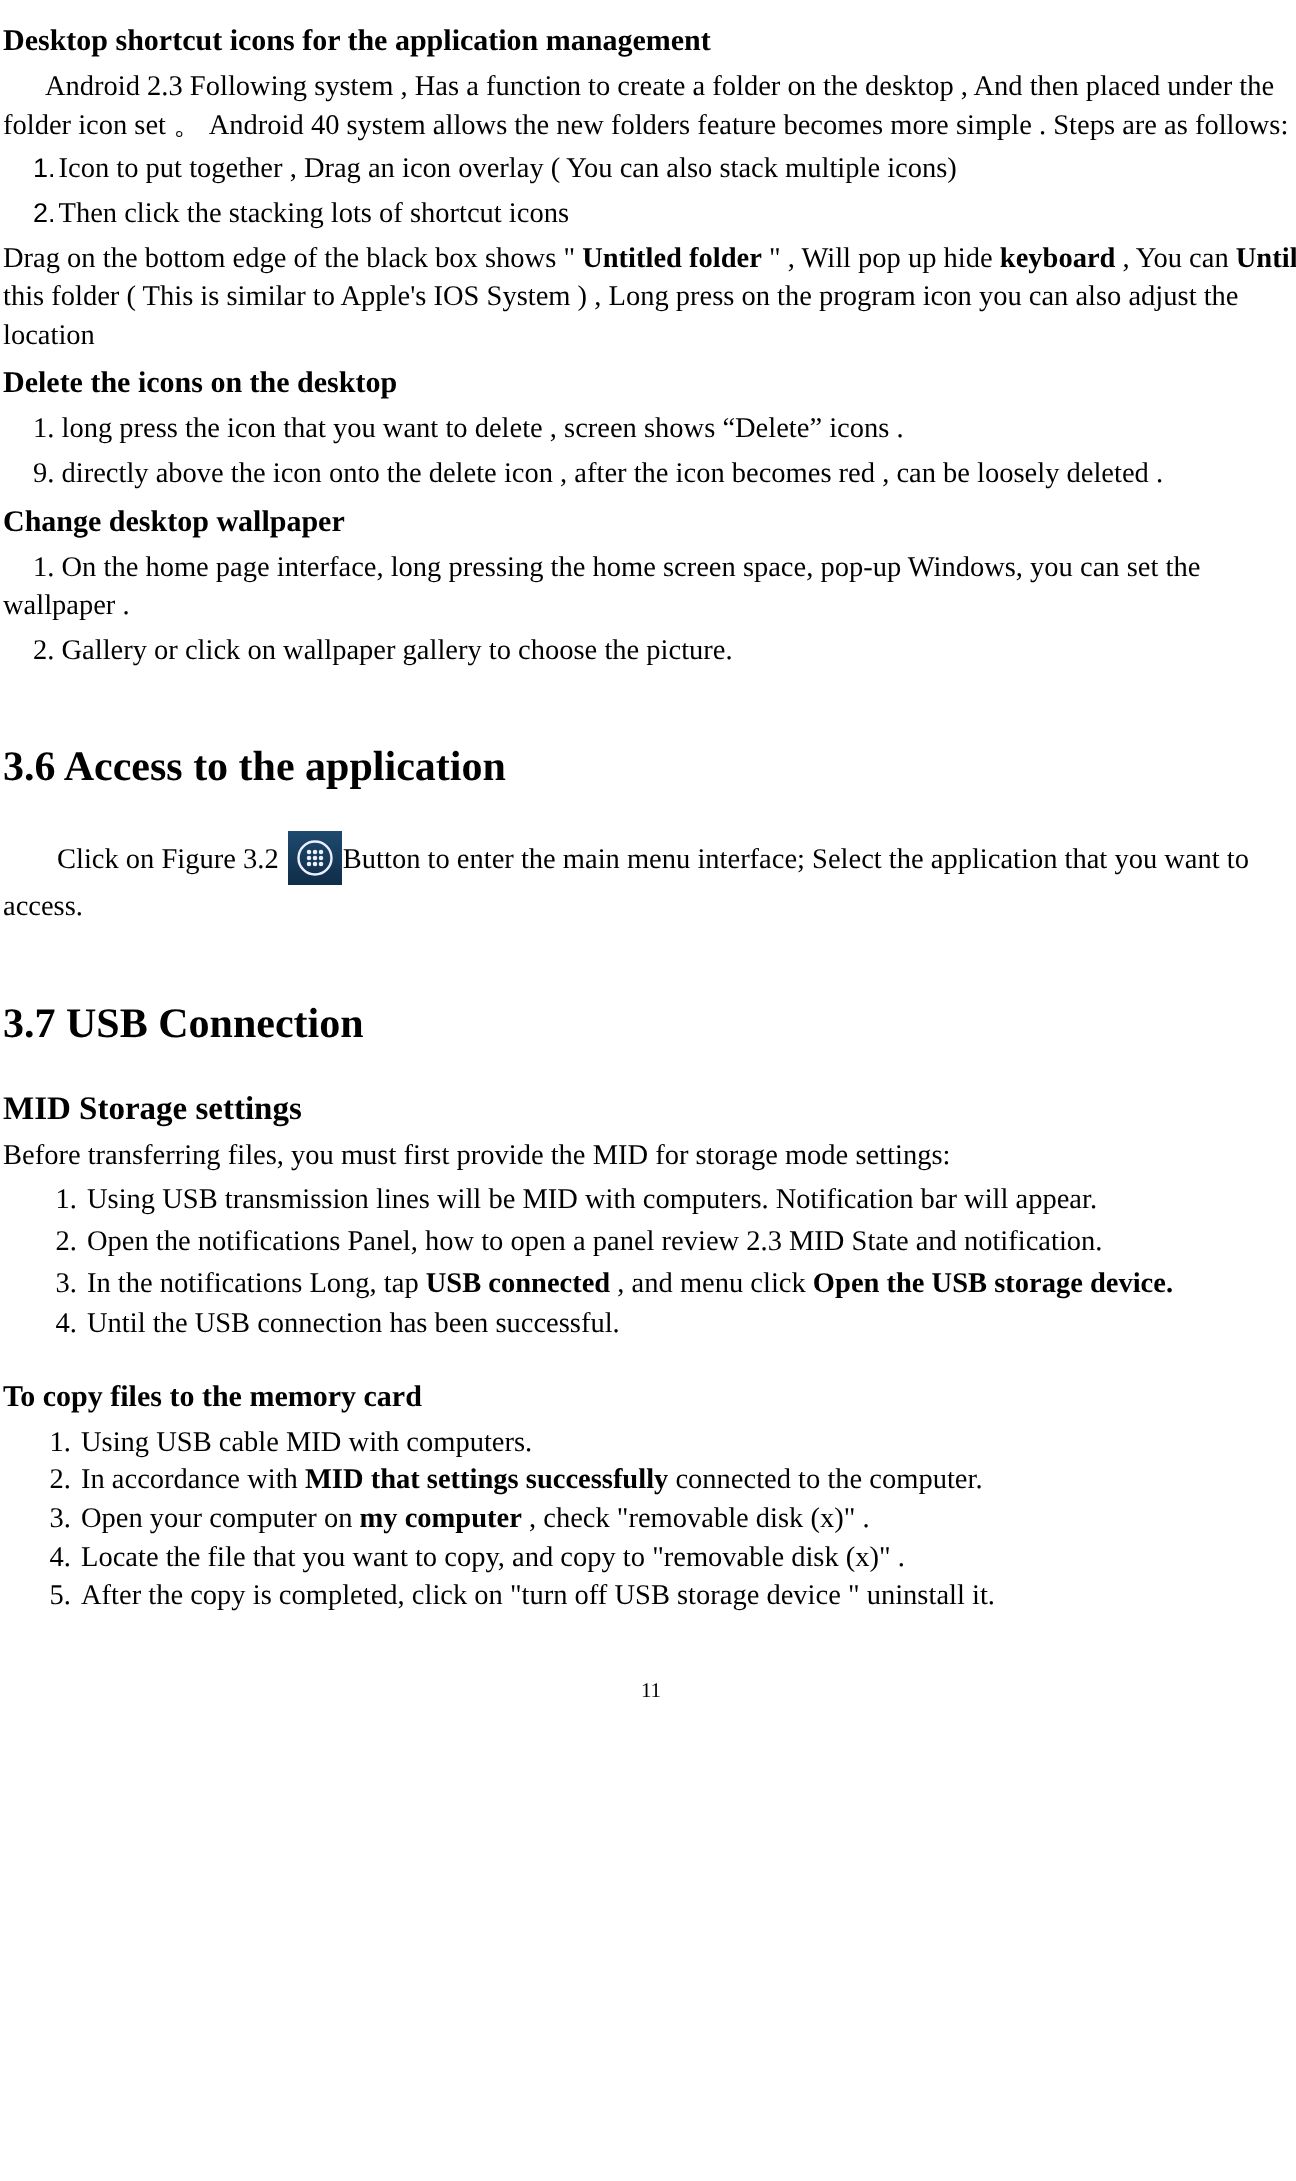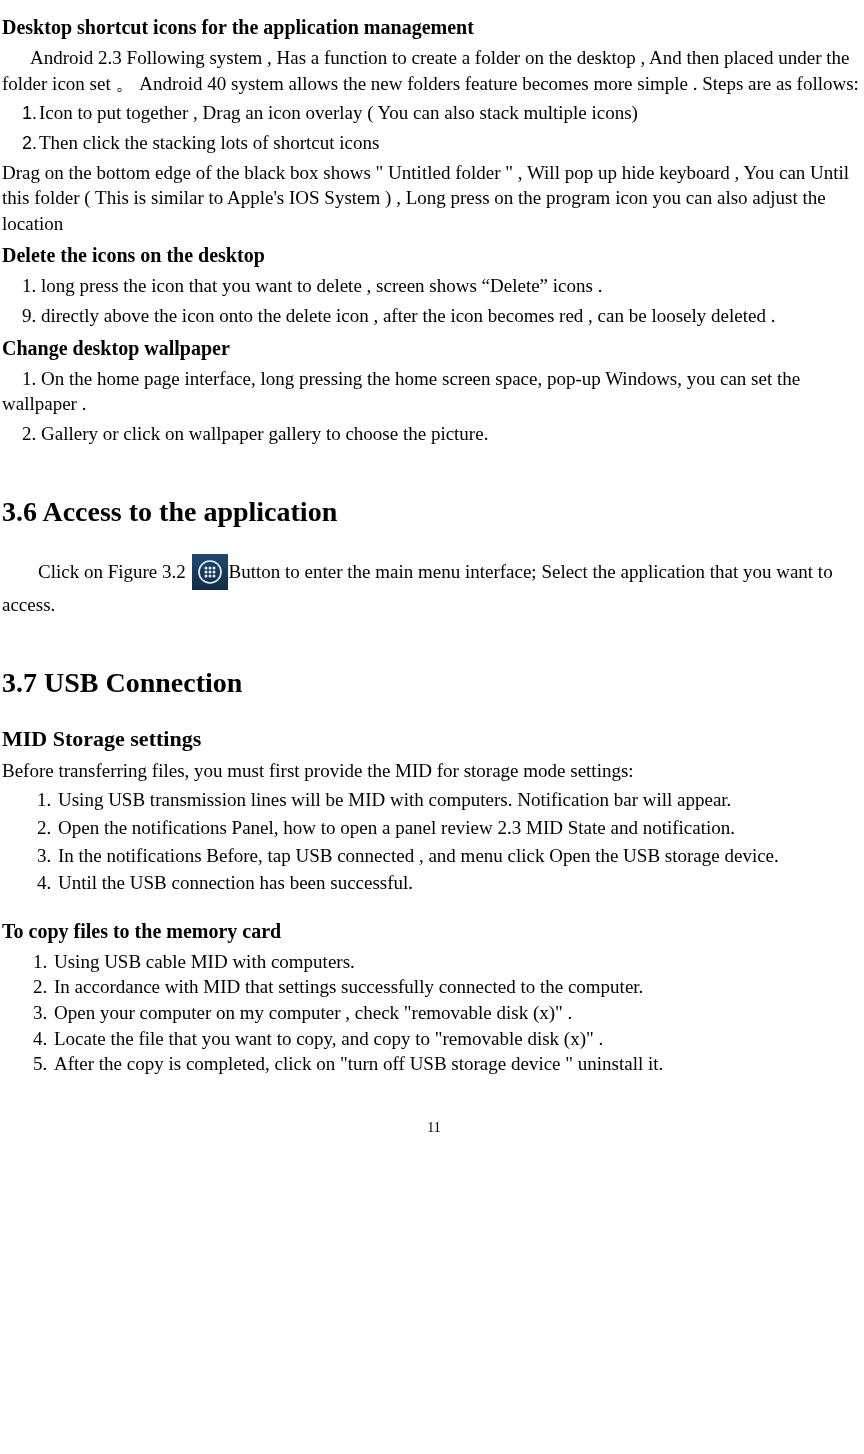--- a/index.html
+++ b/index.html
@@ -41,21 +41,21 @@
       font-weight: bold;
       font-size: 28px;
       margin: 46px 0 18px 0;
     }
     .h-mid {
       font-weight: bold;
       font-size: 22px;
       margin: 22px 0 4px 0;
     }
     .inline-bold {
-      font-weight: normal;
+      font-weight: bold;
     }
     .icon-box {
       display: inline-block;
       width: 36px;
       height: 36px;
       background: linear-gradient(to bottom, #1e4a6f, #0f2d47);
       vertical-align: middle;
       margin: 0 1px;
       position: relative;
       top: -2px;
@@ -138,21 +138,21 @@
 </div>
 
 <div class="h-big">3.7 USB Connection</div>
 
 <div class="h-mid">MID Storage settings</div>
 <div class="para">Before transferring files, you must first provide the MID for storage mode settings:</div>
 <ol class="ol-decimal">
   <li>Using USB transmission lines will be MID with computers. Notification bar will appear.</li>
   <li>Open the notifications Panel, how to open a panel review 2.3 MID State and notification.</li>
   <li>
-    <span>In the notifications Before, tap </span><span class="inline-bold">USB connected</span><span> , and menu click </span><span class="inline-bold">Open the USB storage device.</span>
+    <span>In the notifications Long, tap </span><span class="inline-bold">USB connected</span><span> , and menu click </span><span class="inline-bold">Open the USB storage device.</span>
   </li>
   <li>Until the USB connection has been successful.</li>
 </ol>
 
 <div class="h-mid" style="font-size:20px;">To copy files to the memory card</div>
 <ol class="ol-decimal tight" style="margin-left:50px;">
   <li>Using USB cable MID with computers.</li>
   <li>
     <span>In accordance with </span><span class="inline-bold">MID that settings successfully</span><span> connected to the computer.</span>
   </li>

